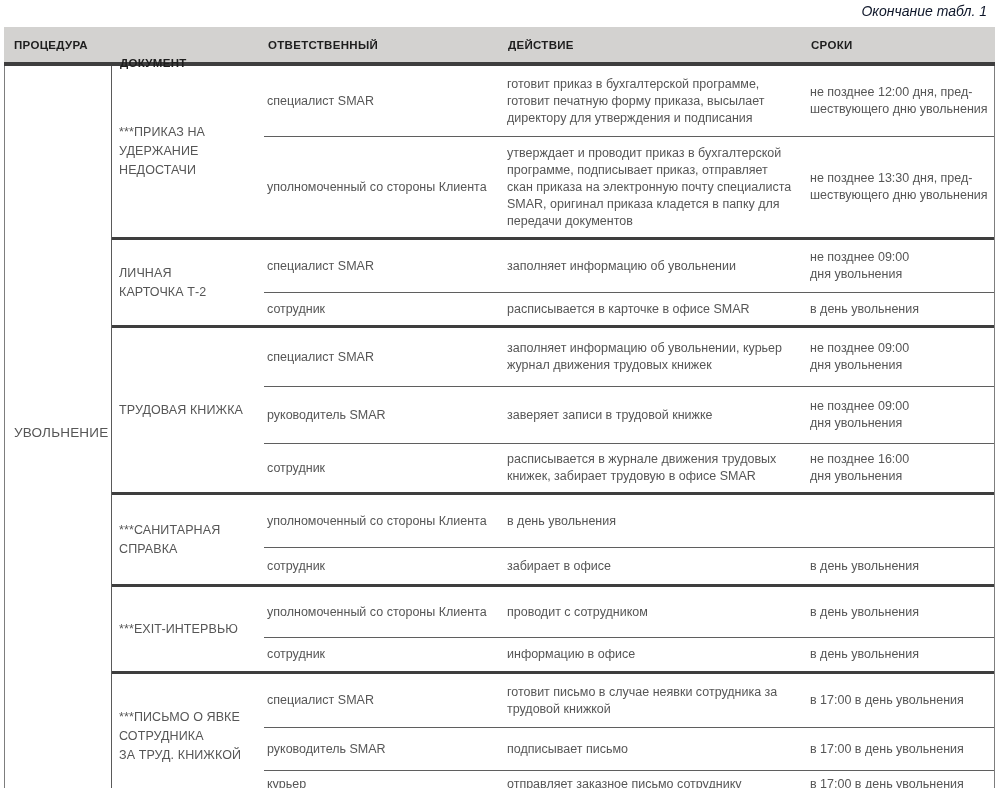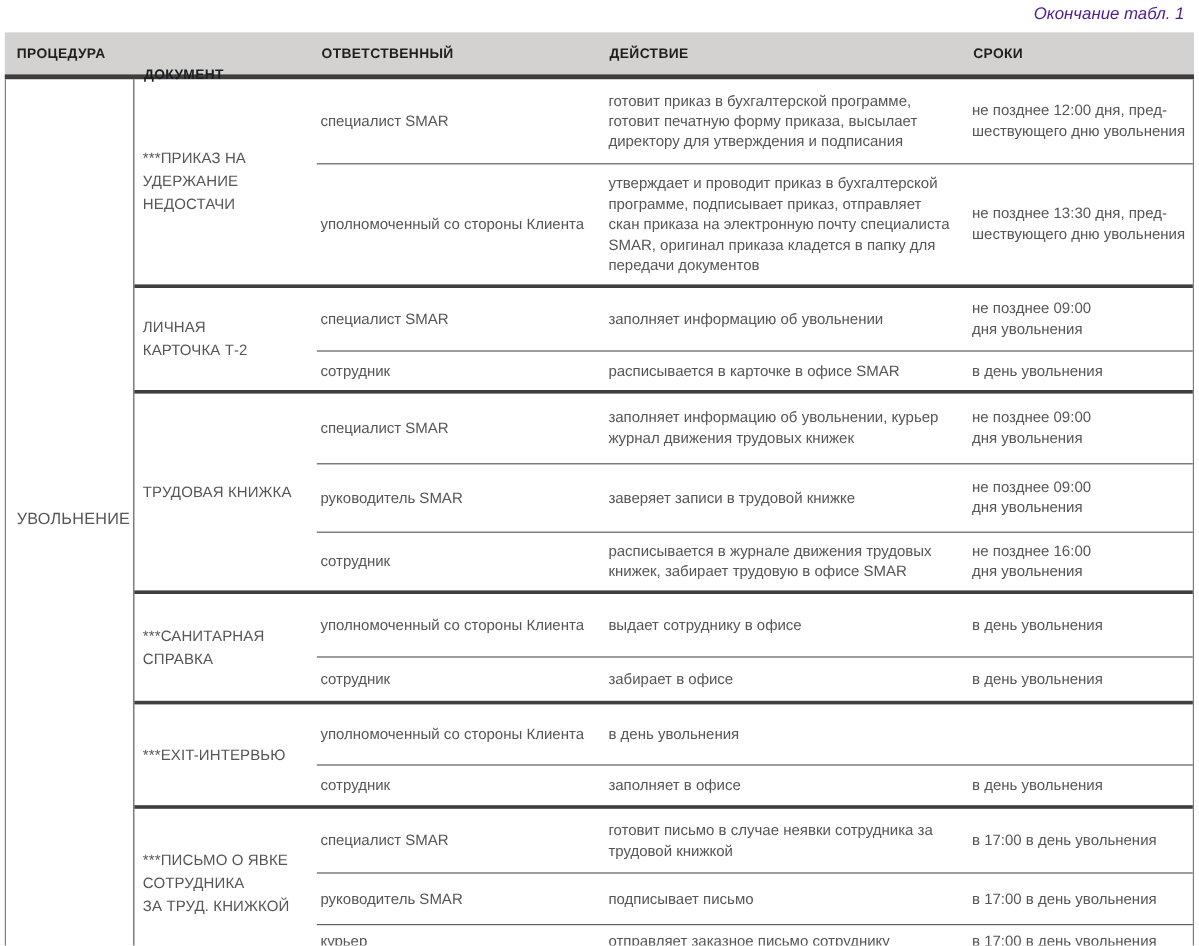--- a/index.html
+++ b/index.html
@@ -12,21 +12,21 @@
     -webkit-font-smoothing: antialiased;
   }
   .page { width: 991px; margin: 0 4px; }
 
   .caption {
     height: 27px;
     display: flex; align-items: flex-start; justify-content: flex-end;
     padding: 3px 8px 0 0;
     font-style: italic;
     font-size: 14px;
-    color: #4c1d95;
+    color: #0f172a;
     box-sizing: border-box;
   }
 
   .table { width: 100%; }
 
   
   .thead {
     display: flex;
     background: var(--header-bg, #d3d2d0);
     height: 35px;
@@ -190,41 +190,41 @@
             </div>
           </div>
         </div>
 
         <div class="section section-4">
           <div class="doc-cell">***САНИТАРНАЯ
 СПРАВКА</div>
           <div class="rows">
             <div class="row">
               <div class="cell resp">уполномоченный со стороны Клиента</div>
-              <div class="cell act">выдает сотруднику в офисе</div>
               <div class="cell term">в день увольнения</div>
             </div>
             <div class="row">
               <div class="cell resp">сотрудник</div>
               <div class="cell act">забирает в офисе</div>
               <div class="cell term">в день увольнения</div>
             </div>
           </div>
         </div>
 
         <div class="section section-5">
           <div class="doc-cell">***EXIT-ИНТЕРВЬЮ</div>
           <div class="rows">
             <div class="row">
               <div class="cell resp">уполномоченный со стороны Клиента</div>
-              <div class="cell term">в день увольнения</div>
-            </div>
-            <div class="row">
-              <div class="cell resp">сотрудник</div>
-              <div class="cell act">заполняет в офисе</div>
+              <div class="cell act">проводит с сотрудником</div>
+              <div class="cell term">в день увольнения</div>
+            </div>
+            <div class="row">
+              <div class="cell resp">сотрудник</div>
+              <div class="cell act">информацию в офисе</div>
               <div class="cell term">в день увольнения</div>
             </div>
           </div>
         </div>
 
         <div class="section section-6">
           <div class="doc-cell">***ПИСЬМО О ЯВКЕ
 СОТРУДНИКА
 ЗА ТРУД. КНИЖКОЙ</div>
           <div class="rows">

